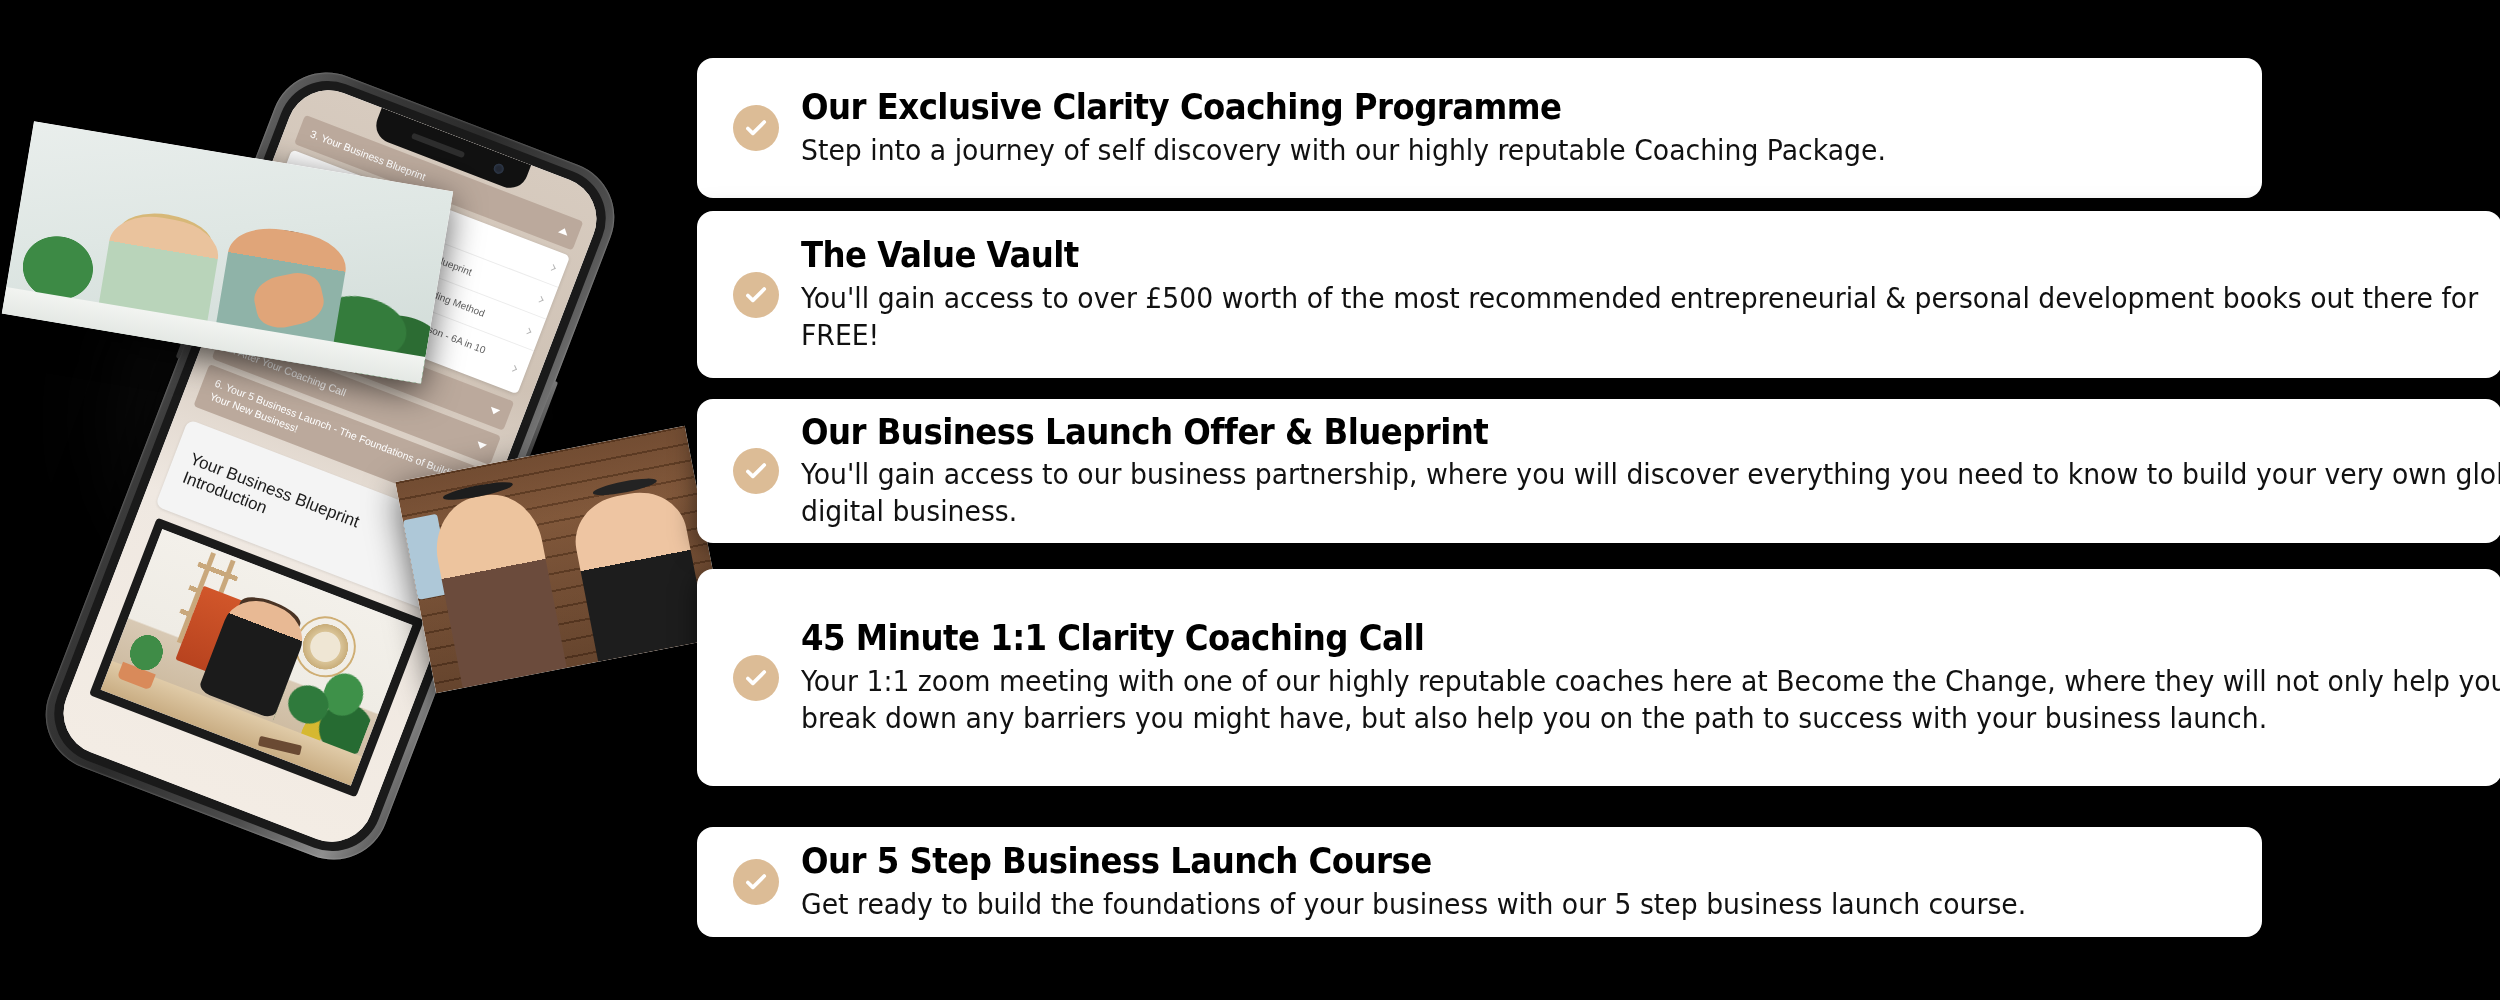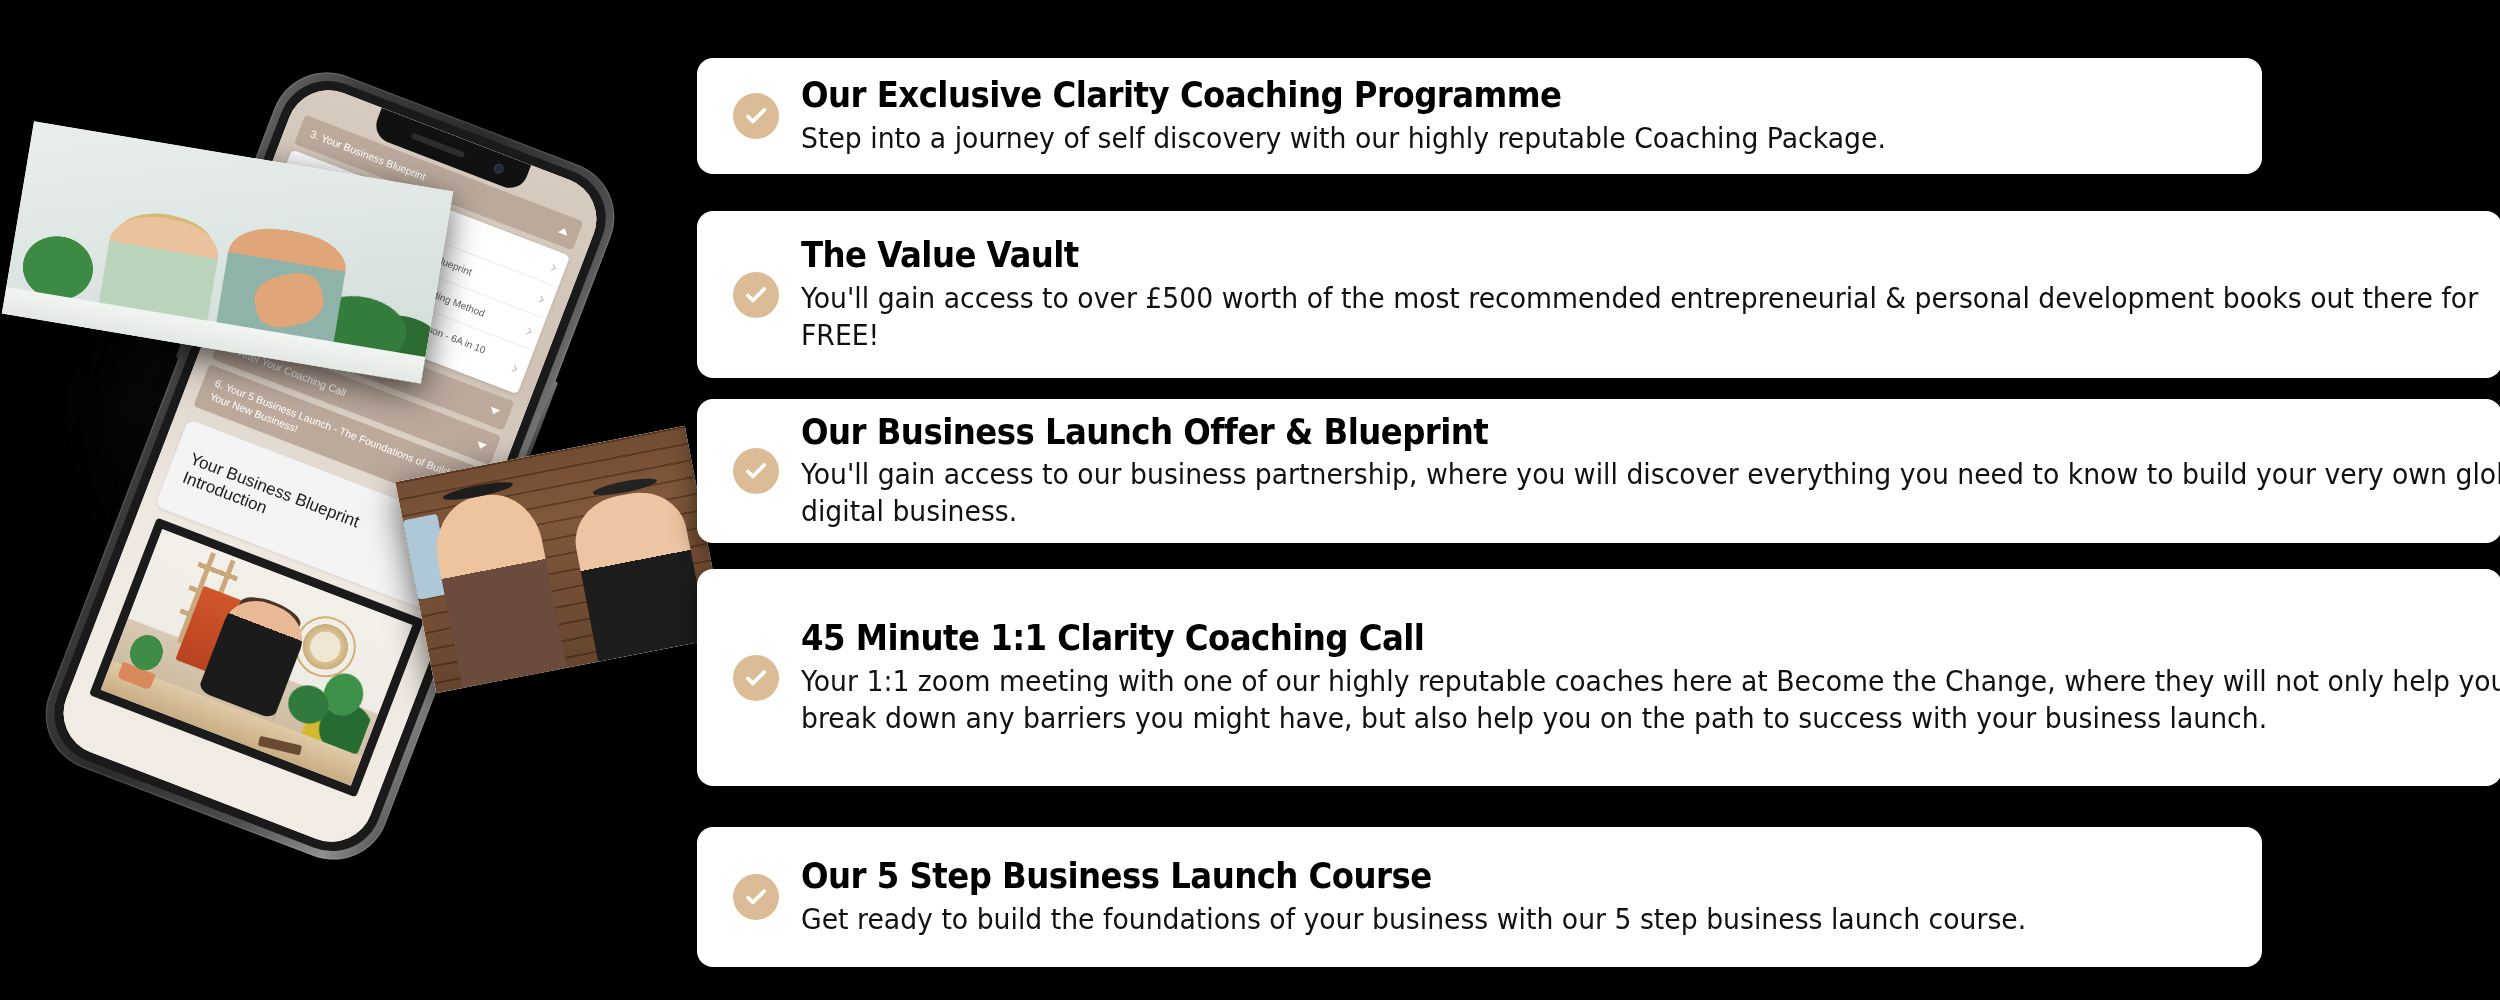--- a/index.html
+++ b/index.html
@@ -52,25 +52,25 @@
     font-size:29px;
     color:#111;
     line-height:1.28;
     margin-top:4px;
     transform:scaleX(0.92);
     transform-origin:left center;
     width:111%;
   }
 
   
-  #card-0 { left:697px;  top:58px;  width:1565px; height:116px; }
+  #card-0 { left:697px;  top:58px;  width:1565px; height:140px; }
   #card-1 { left:697px;  top:211px; width:1805px; height:167px; }
   #card-2 { left:697px;  top:399px; width:1805px; height:144px; }
   #card-3 { left:697px;  top:569px; width:1805px; height:217px; }
-  #card-4 { left:697px;  top:827px; width:1565px; height:140px; }
+  #card-4 { left:697px;  top:827px; width:1565px; height:110px; }
 
   
   #mock { position:absolute; left:0; top:0; width:760px; height:1000px; }
 
   
   .phone-wrap {
     position:absolute; left:150px; top:96px;
     width:360px; height:740px;
     transform:rotate(21deg);
     transform-origin:50% 50%;

